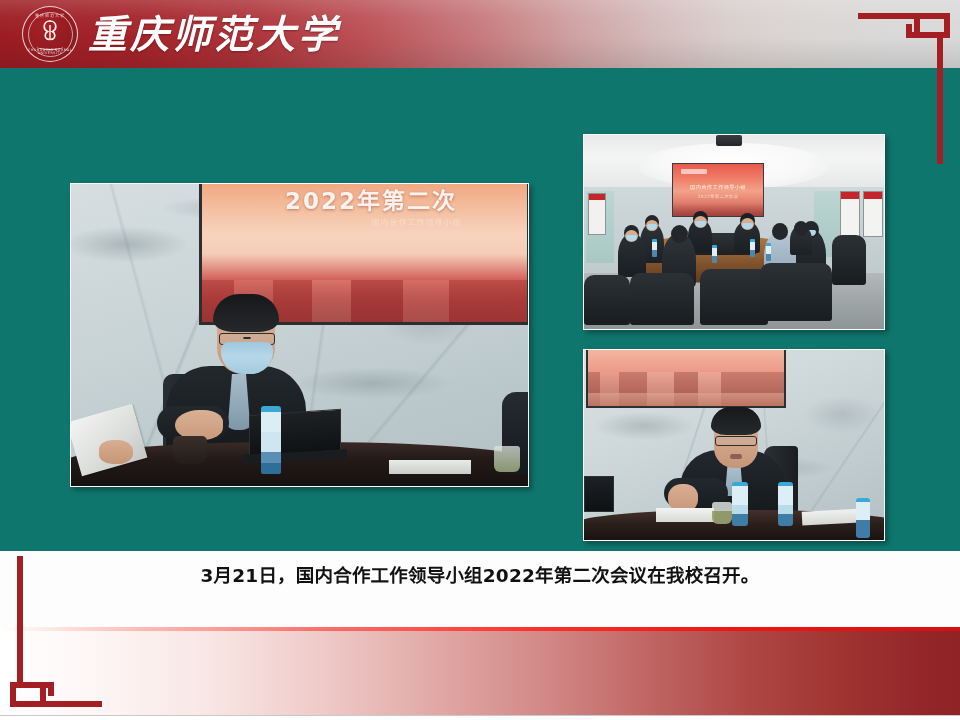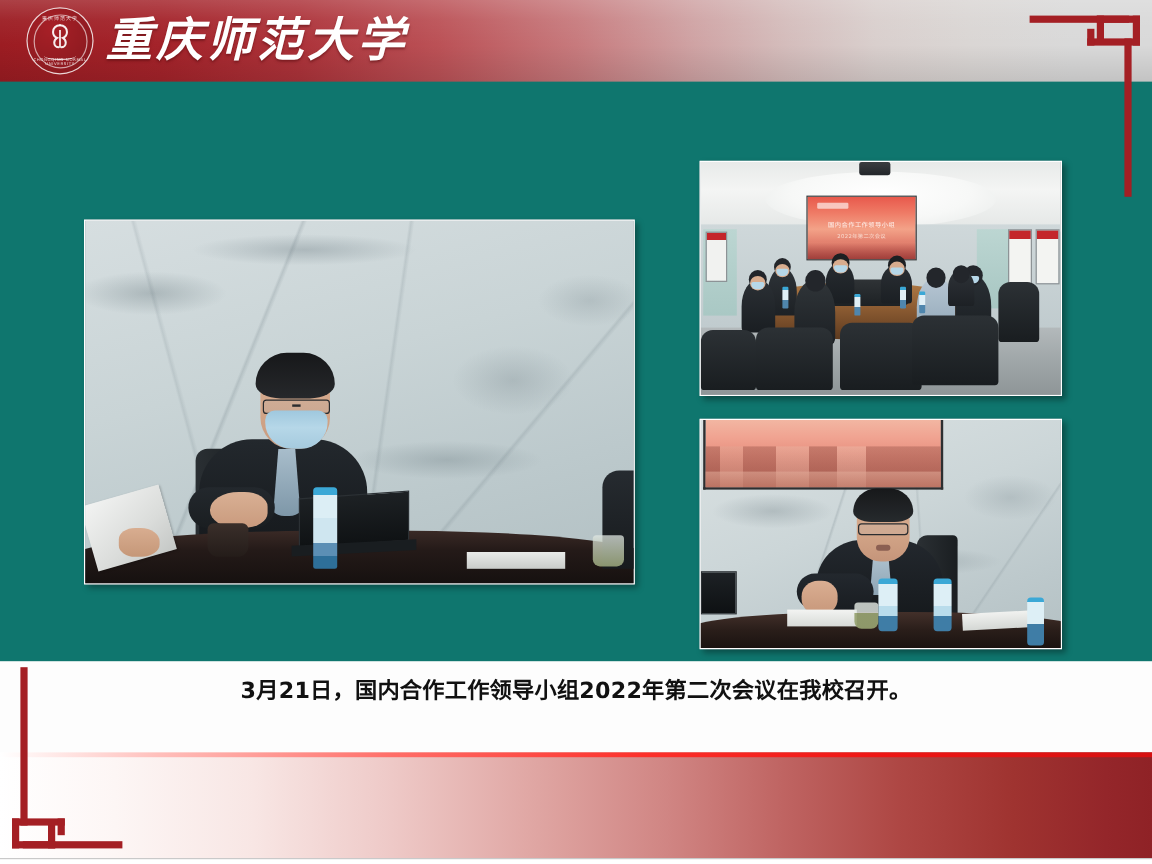--- a/index.html
+++ b/index.html
@@ -611,20 +611,25 @@
     <span class="bar-h-top2"></span>
     <span class="bar-v-right"></span>
     <span class="bar-h-mid"></span>
     <span class="bar-v-main"></span>
     <span class="sq-h"></span>
   </div>
 
   <div id="photo-main" class="photo">
     <div class="photo-inner">
       <div class="wall"></div>
+      <div class="screen">
+        <div class="screen-title">2022年第二次</div>
+        <div class="screen-sub">国内合作工作领导小组</div>
+        <div class="screen-skyline"></div>
+      </div>
       <div class="chair"></div>
       <div class="body"></div>
       <div class="shirt"></div>
       <div class="head"></div>
       <div class="hair"></div>
       <div class="glasses"></div>
       <div class="mask"></div>
       <div class="arm"></div>
       <div class="hand"></div>
       <div class="table"></div>

